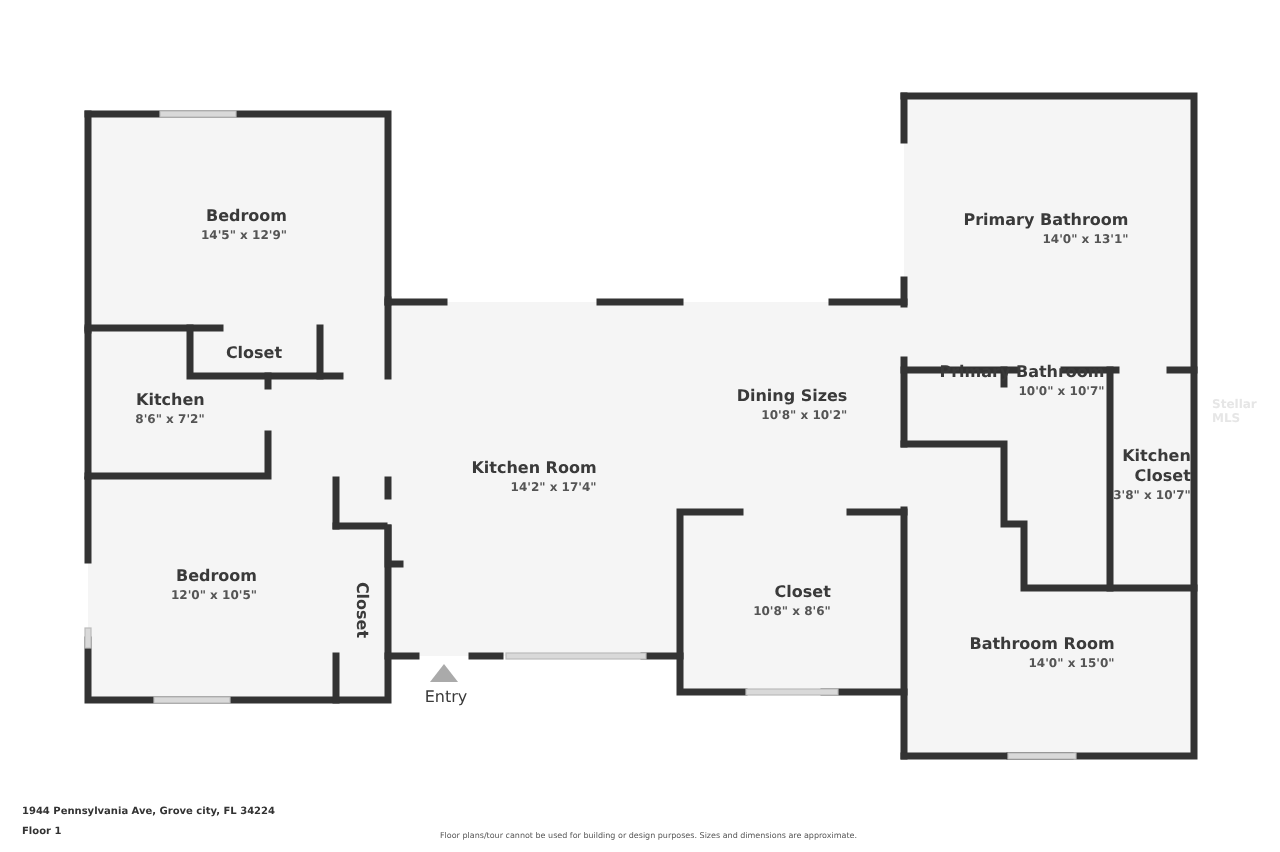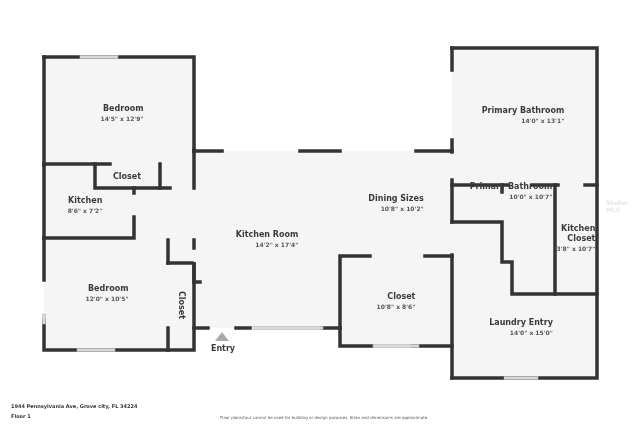--- a/index.html
+++ b/index.html
@@ -3,21 +3,21 @@
 <meta charset="utf-8">
 <style>
   html, body { margin:0; padding:0; }
   body { width:640px; height:426px; background:#ffffff; position:relative; overflow:hidden;
          font-family:"DejaVu Sans", sans-serif; }
   #plan { position:absolute; left:0; top:0; width:640px; height:426px; }
   .room-label { position:absolute; transform:translate(-50%,-50%); text-align:right; color:#3a3a3a; white-space:nowrap; }
   .room-name { font-size:8px; font-weight:bold; line-height:10px; }
   .room-dim { font-size:6px; font-weight:bold; line-height:9px; color:#555; }
   .closet-vert { position:absolute; transform:translate(-50%,-50%) rotate(90deg); font-size:8px; font-weight:bold; color:#3a3a3a; white-space:nowrap; }
-  .entry-label { position:absolute; font-size:8px; font-weight:bold; color:#3a3a3a; transform:translateX(-50%); }
+  .entry-label { position:absolute; font-size:8px; font-weight:normal; color:#3a3a3a; transform:translateX(-50%); }
   .footer-addr { position:absolute; left:11px; top:403px; font-size:5px; font-weight:bold; color:#333; }
   .footer-floor { position:absolute; left:11px; top:413px; font-size:5px; font-weight:bold; color:#333; }
   .footer-disclaimer { position:absolute; left:220px; top:415px; font-size:4px; color:#555; }
   .watermark { position:absolute; left:606px; top:199px; font-size:6px; color:#e6e6e6; font-weight:bold; }
 </style>
 </head>
 <body>
 
 <svg id="plan" viewBox="0 0 640 426" xmlns="http://www.w3.org/2000/svg">
 
@@ -122,21 +122,21 @@
 <div class="room-label" style="left:511px;top:191px">
   <div class="room-name">Primary Bathroom</div>
   <div class="room-dim">10'0" x 10'7"</div>
 </div>
 <div class="room-label" style="left:576px;top:238px">
   <div class="room-name">Kitchen</div>
   <div class="room-name">Closet</div>
   <div class="room-dim">3'8" x 10'7"</div>
 </div>
 <div class="room-label" style="left:521px;top:327px">
-  <div class="room-name">Laundry Entry</div>
+  <div class="room-name">Bathroom Room</div>
   <div class="room-dim">14'0" x 15'0"</div>
 </div>
 
 <div class="entry-label" style="left:223px;top:344px">Entry</div>
 <div class="watermark">Stellar MLS</div>
 <div class="footer-addr">1944 Pennsylvania Ave, Grove city, FL 34224</div>
 <div class="footer-floor">Floor 1</div>
 <div class="footer-disclaimer">Floor plans/tour cannot be used for building or design purposes. Sizes and dimensions are approximate.</div>
 
 </body></html>

